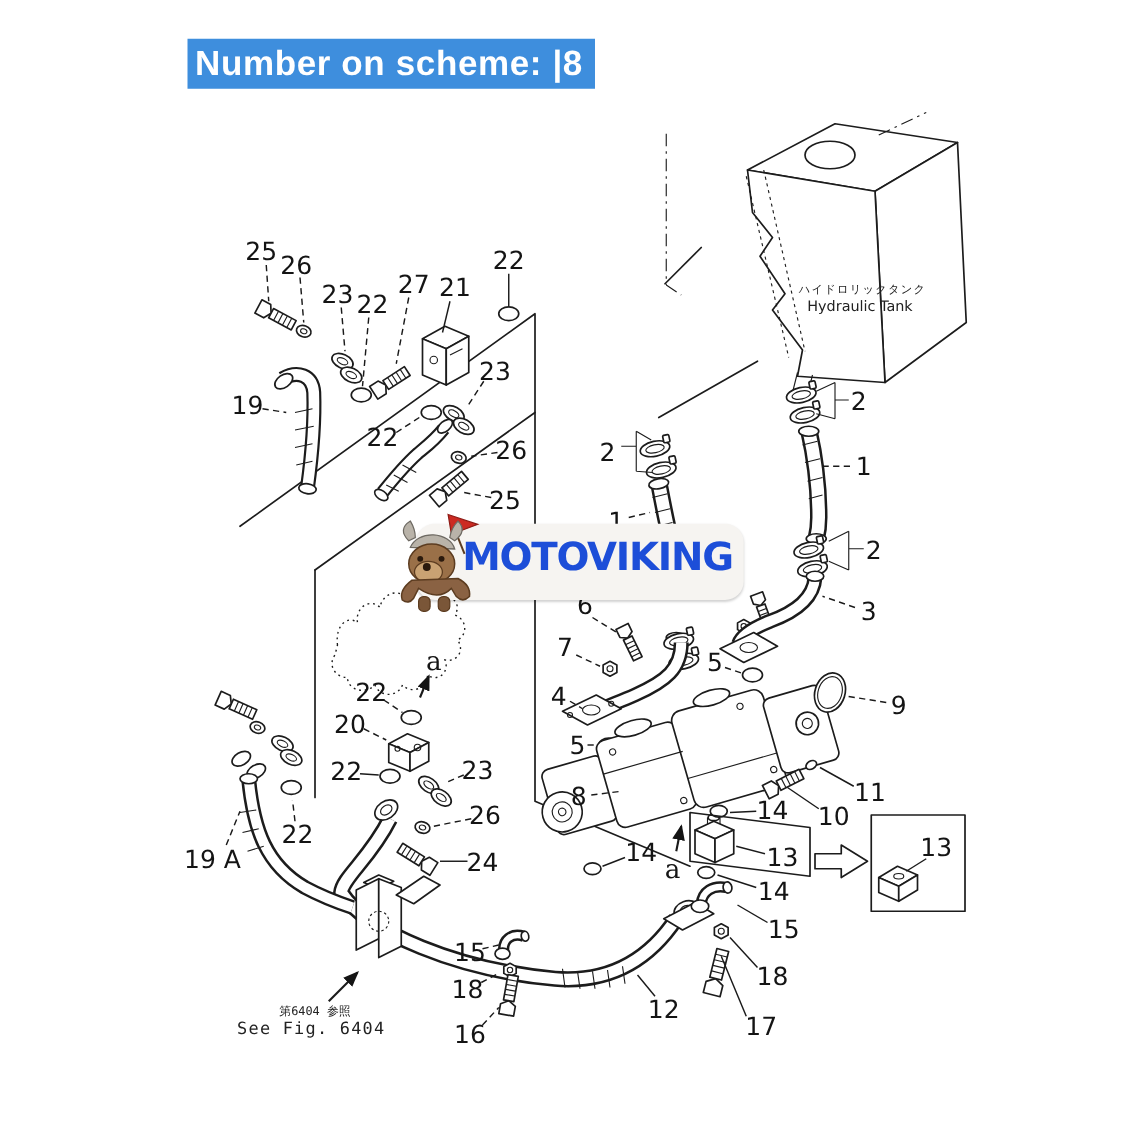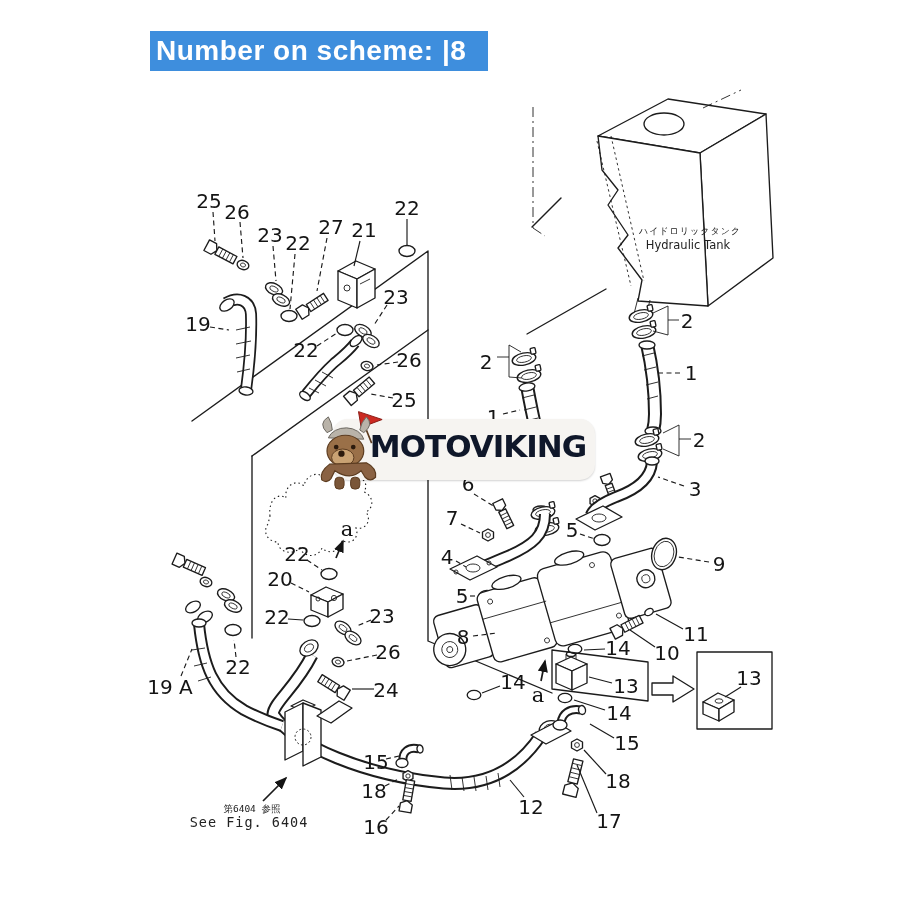--- a/index.html
+++ b/index.html
@@ -1,25 +1,25 @@
 <!DOCTYPE html>
 <html><head>
 <meta charset="utf-8">
 <style>
   html,body{margin:0;padding:0;background:#fff;}
   #stage{position:relative;width:900px;height:900px;background:#fff;overflow:hidden;
          font-family:"Liberation Sans",sans-serif;}
   #hdr{position:absolute;left:150px;top:31px;height:40px;line-height:40px;
-       padding:0 22px 0 6px;color:#fff;font-size:28px;font-weight:bold;
+       padding:0 10px 0 6px;color:#fff;font-size:28px;font-weight:bold;
        letter-spacing:.5px;white-space:nowrap;}
   #logo{position:absolute;left:333px;top:419px;width:262px;height:61px;border-radius:15px;
         background:#f6f4f1;box-shadow:0 1px 2px rgba(0,0,0,.18);z-index:5;}
   #logo .txt{position:absolute;left:34px;top:9px;width:222px;text-align:center;
         font-family:"DejaVu Sans",sans-serif;font-weight:800;font-size:31px;
-        letter-spacing:-1px;color:#0f172a;}
+        letter-spacing:-1px;color:#1d4ed8;}
   #mascot{position:absolute;left:-22px;top:-10px;}
   svg{position:absolute;left:0;top:0;}
   svg *{vector-effect:non-scaling-stroke;}
   .s  {stroke:#1c1c1c;fill:none;stroke-width:1.35;stroke-linejoin:round;stroke-linecap:round;}
   .sw {stroke:#1c1c1c;fill:#fff;stroke-width:1.35;stroke-linejoin:round;}
   .tn {stroke:#1c1c1c;fill:none;stroke-width:.9;}
   .ld {stroke:#1a1a1a;stroke-width:1.15;stroke-dasharray:5 3.5;}
   .ls {stroke:#1a1a1a;stroke-width:1.15;}
   .la {stroke:#1a1a1a;stroke-width:1.7;}
   .cl {font-family:"DejaVu Sans",sans-serif;font-size:20px;fill:#141414;text-anchor:middle;}

